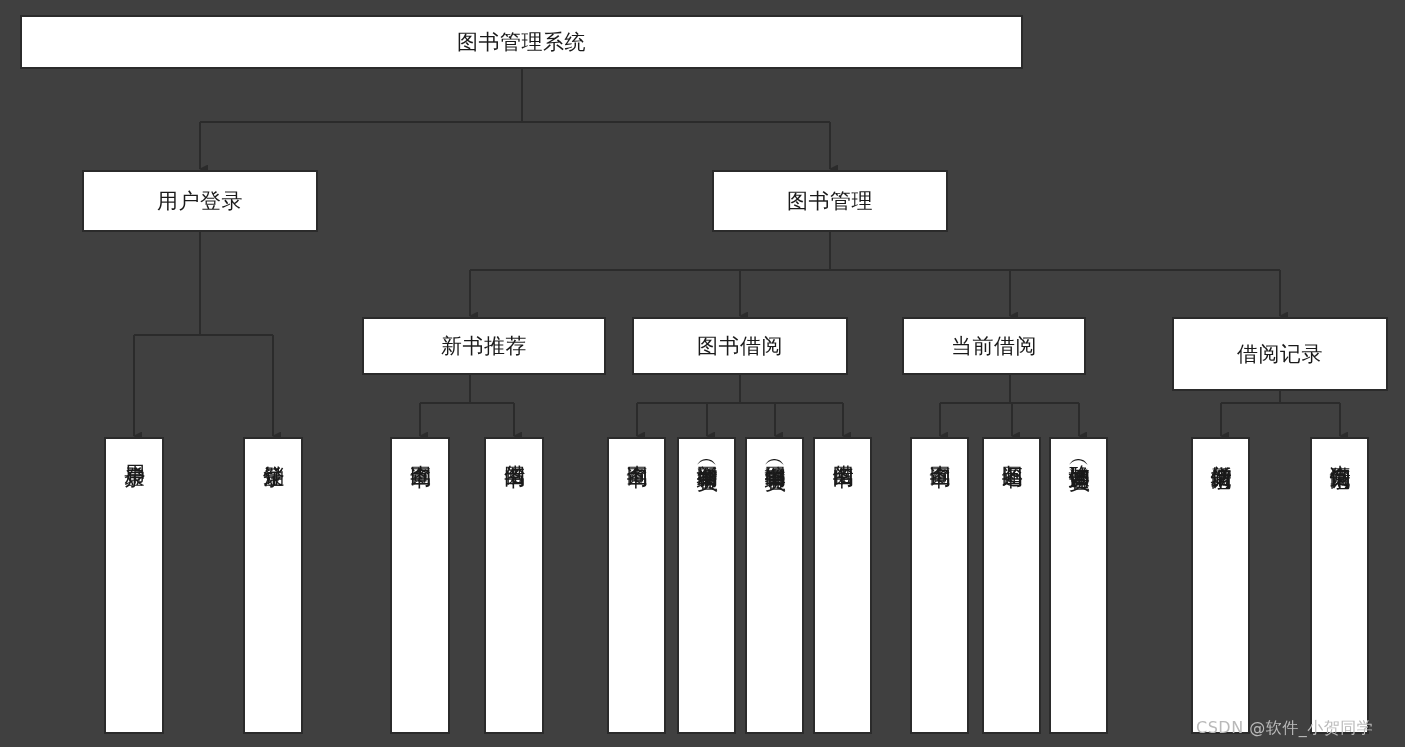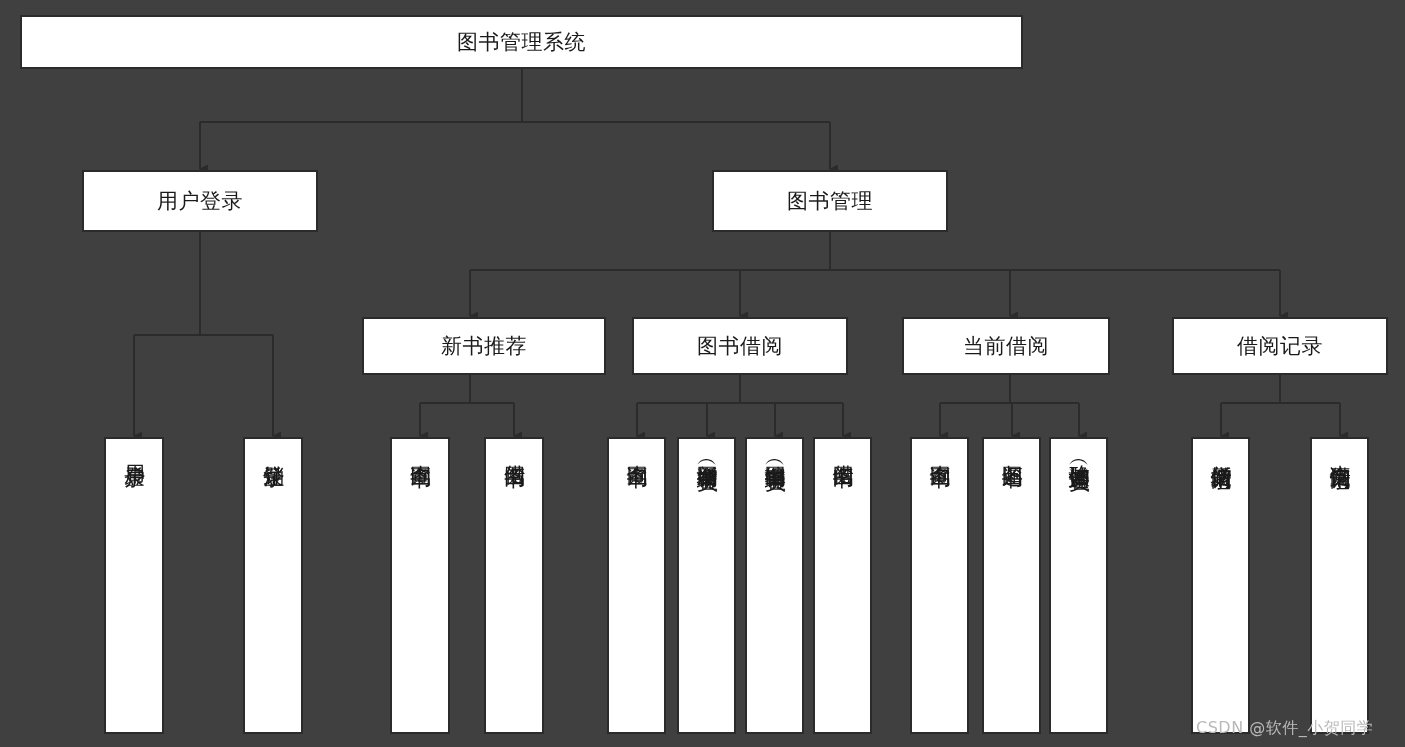--- a/index.html
+++ b/index.html
@@ -123,24 +123,24 @@
       </div>
       <div class="node horiz" style="left: 712px; top: 170px; width: 236px; height: 62px; border-color: rgb(43, 43, 43); background: rgb(255, 255, 255);">
         <span class="label" style="color: rgb(26, 26, 26);">图书管理</span>
       </div>
       <div class="node horiz" style="left: 362px; top: 317px; width: 244px; height: 58px; border-color: rgb(43, 43, 43); background: rgb(255, 255, 255);">
         <span class="label" style="color: rgb(26, 26, 26);">新书推荐</span>
       </div>
       <div class="node horiz" style="left: 632px; top: 317px; width: 216px; height: 58px; border-color: rgb(43, 43, 43); background: rgb(255, 255, 255);">
         <span class="label" style="color: rgb(26, 26, 26);">图书借阅</span>
       </div>
-      <div class="node horiz" style="left: 902px; top: 317px; width: 208px; height: 58px; border-color: rgb(43, 43, 43); background: rgb(255, 255, 255);">
+      <div class="node horiz" style="left: 902px; top: 317px; width: 184px; height: 58px; border-color: rgb(43, 43, 43); background: rgb(255, 255, 255);">
         <span class="label" style="color: rgb(26, 26, 26);">当前借阅</span>
       </div>
-      <div class="node horiz" style="left: 1172px; top: 317px; width: 216px; height: 58px; border-color: rgb(43, 43, 43); background: rgb(255, 255, 255);">
+      <div class="node horiz" style="left: 1172px; top: 317px; width: 216px; height: 74px; border-color: rgb(43, 43, 43); background: rgb(255, 255, 255);">
         <span class="label" style="color: rgb(26, 26, 26);">借阅记录</span>
       </div>
       <div class="node vert" style="left: 104px; top: 437px; width: 60px; height: 297px; border-color: rgb(43, 43, 43); background: rgb(255, 255, 255);">
         <span class="label" style="color: rgb(26, 26, 26);">用户登录</span>
       </div>
       <div class="node vert" style="left: 243px; top: 437px; width: 60px; height: 297px; border-color: rgb(43, 43, 43); background: rgb(255, 255, 255);">
         <span class="label" style="color: rgb(26, 26, 26);">注销登录</span>
       </div>
       <div class="node vert" style="left: 390px; top: 437px; width: 60px; height: 297px; border-color: rgb(43, 43, 43); background: rgb(255, 255, 255);">
         <span class="label" style="color: rgb(26, 26, 26);">查询图书</span>

